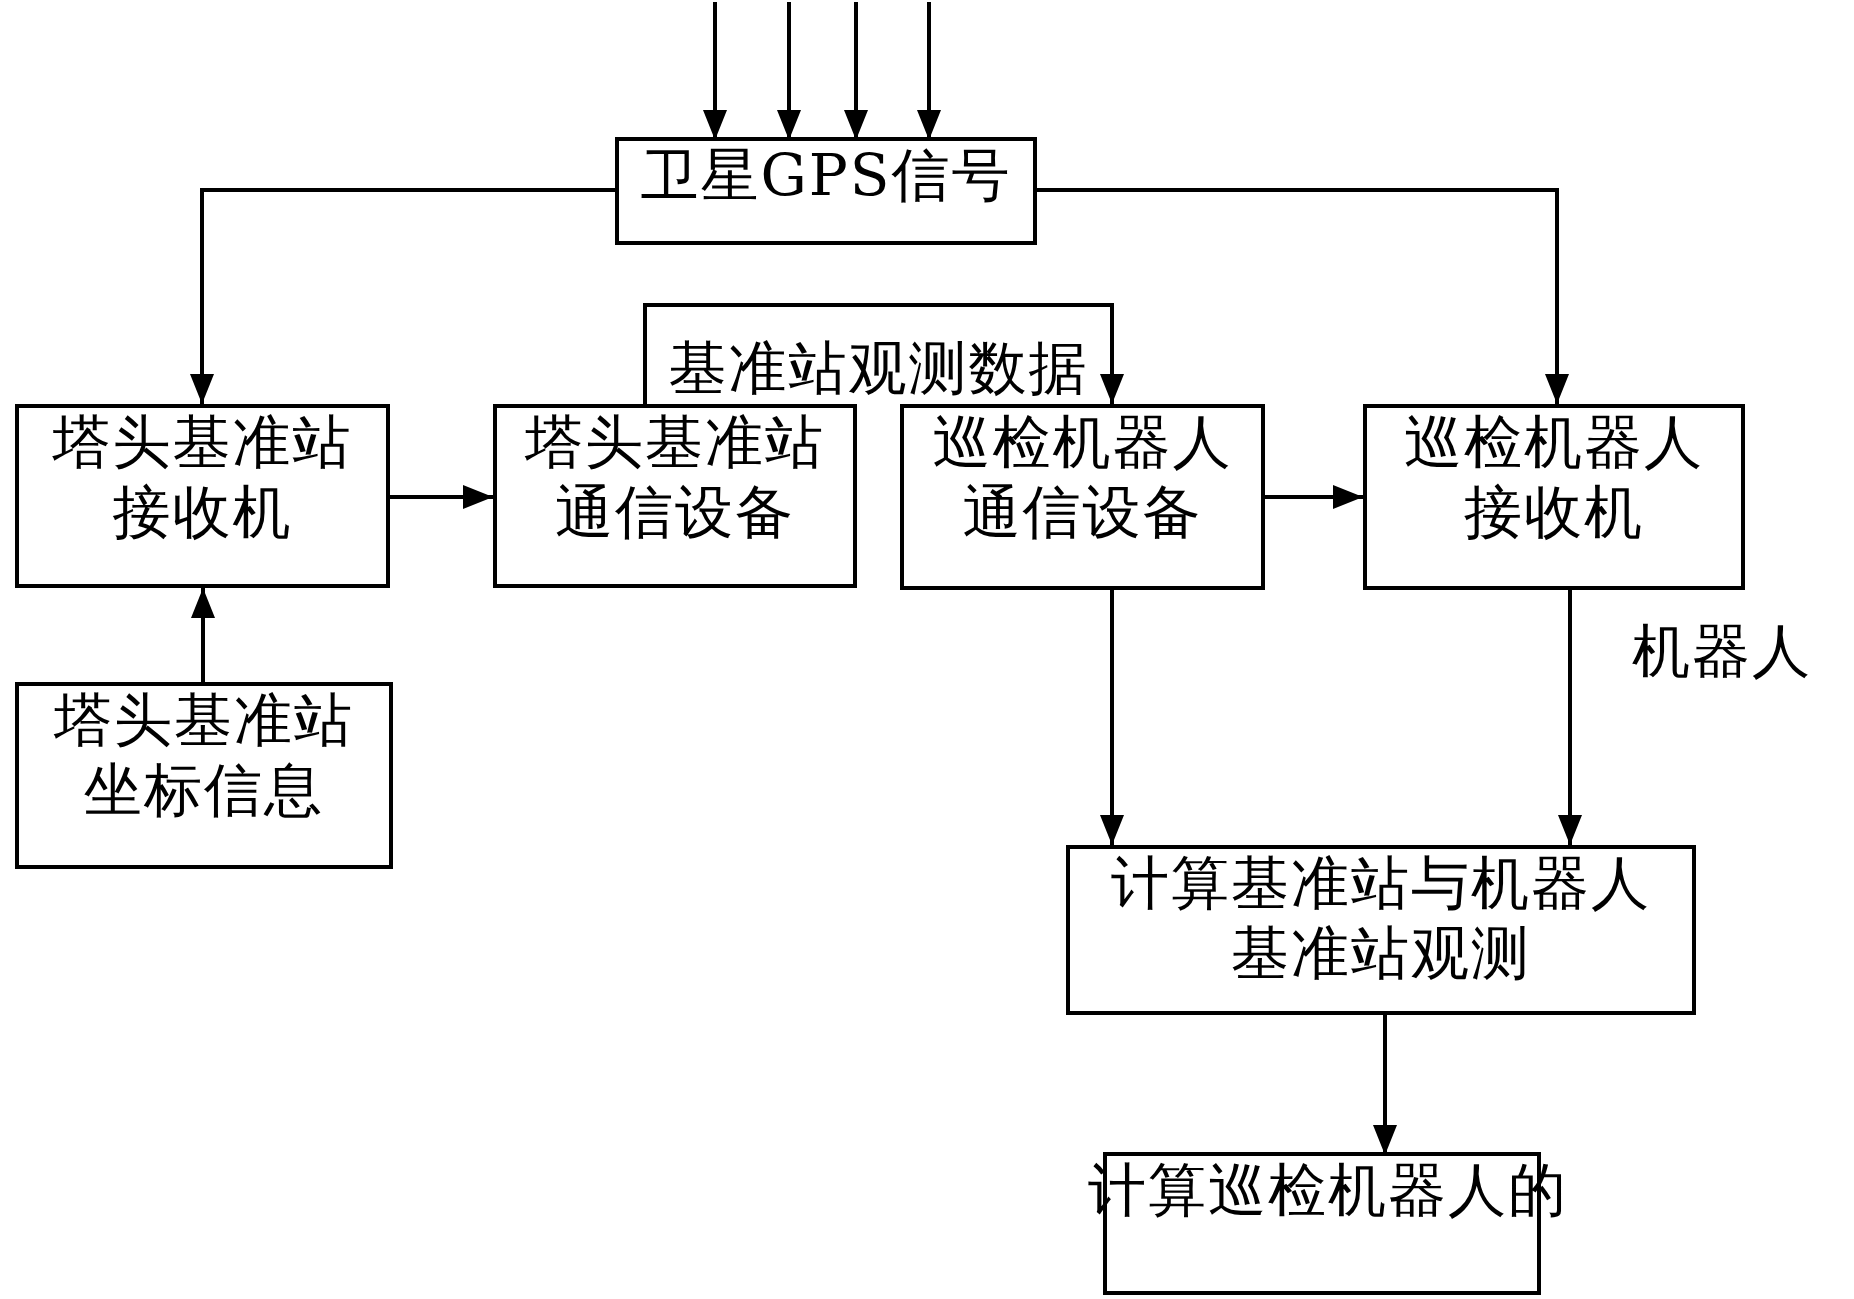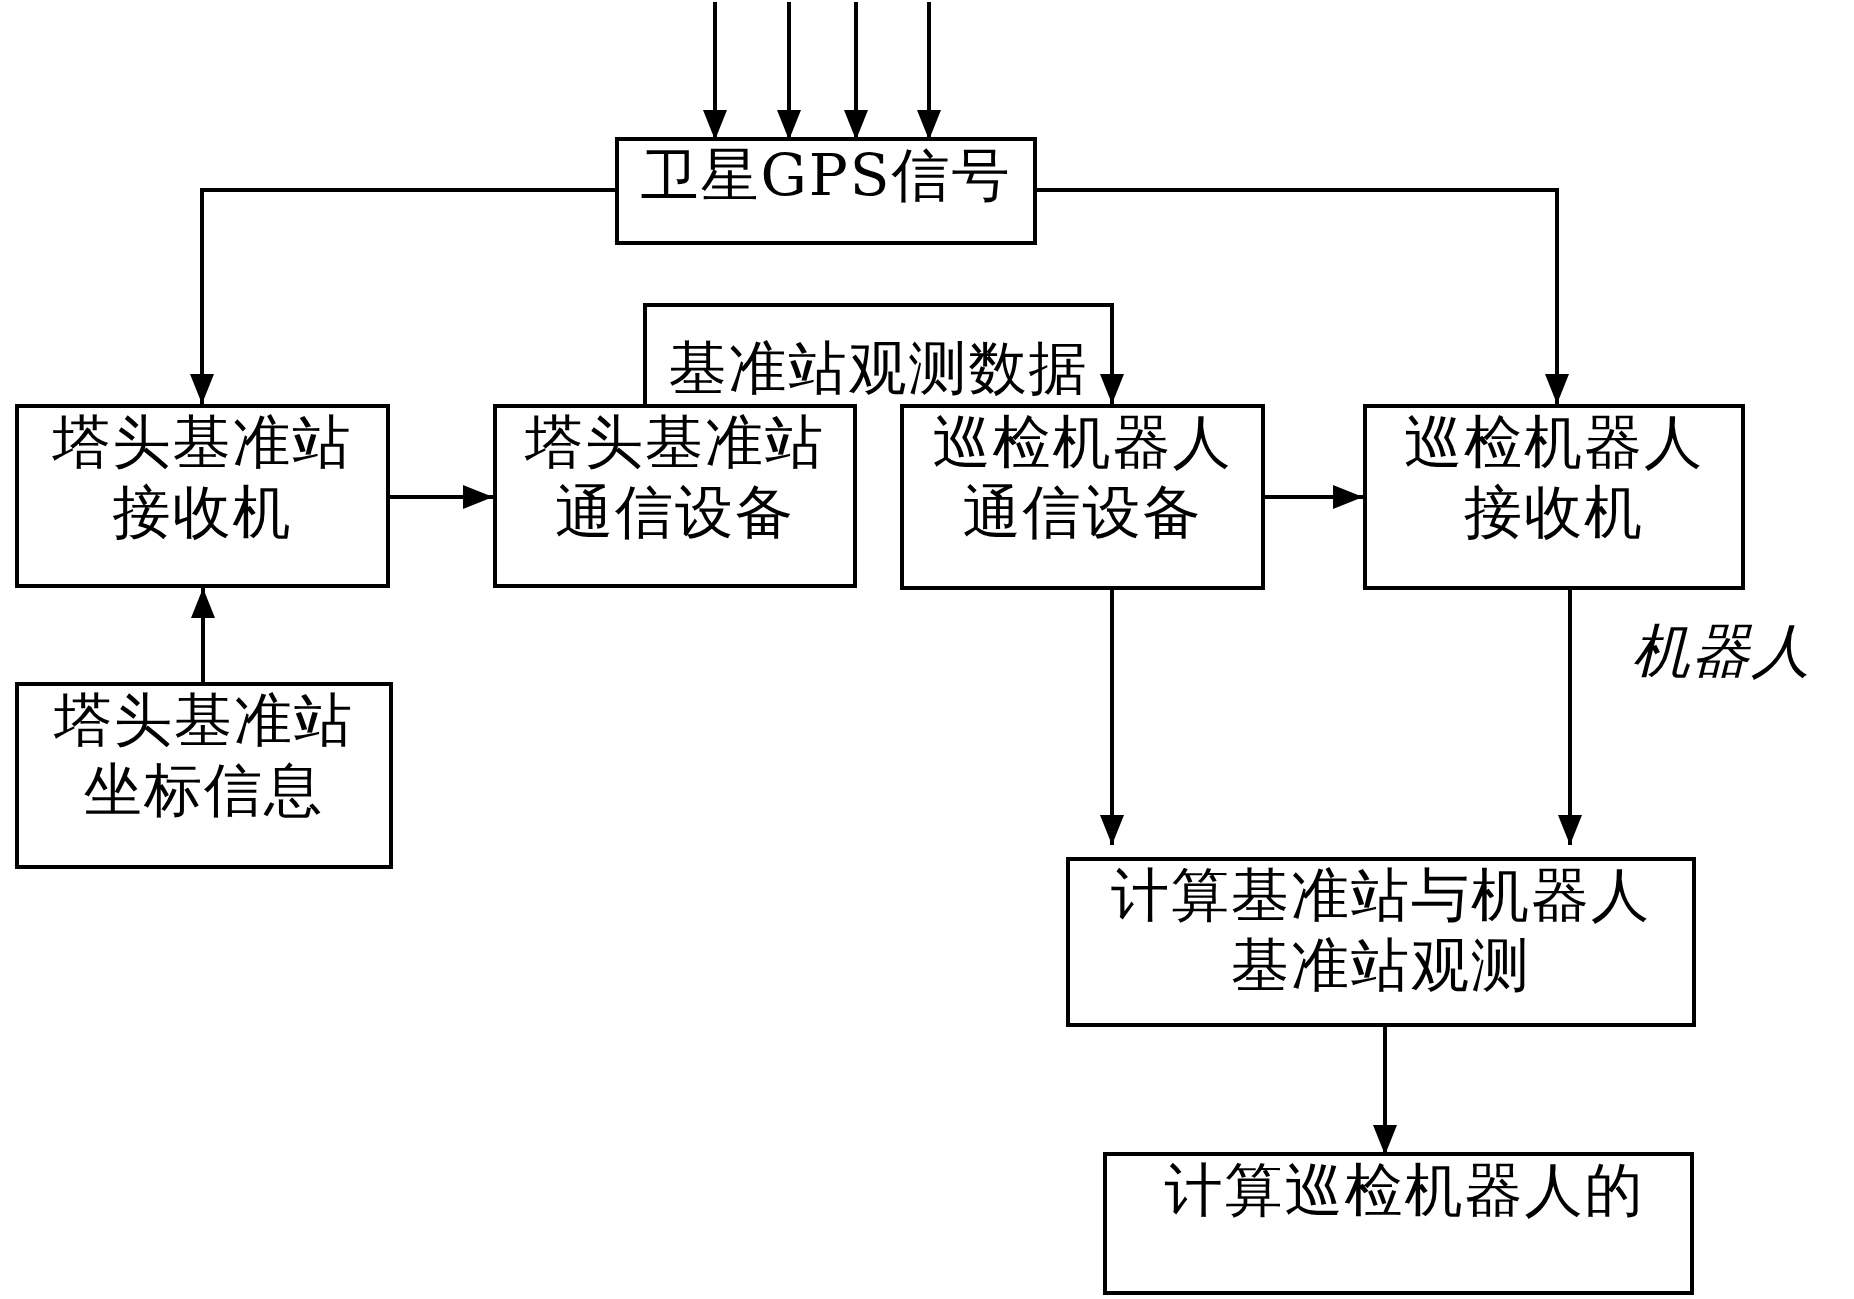--- a/index.html
+++ b/index.html
@@ -104,31 +104,31 @@
   <div class="node" style="left:1363px; top:404px; width:382px; height:186px;">
     <span>巡检机器人</span>
     <span>接收机</span>
   </div>
 
   <div class="node" style="left:15px; top:682px; width:378px; height:187px;">
     <span>塔头基准站</span>
     <span>坐标信息</span>
   </div>
 
-  <div class="node" style="left:1066px; top:845px; width:630px; height:170px;margin-top:12px;">
+  <div class="node" style="left:1066px; top:845px; width:630px; height:170px;">
     <span>计算基准站与机器人</span>
     <span>基准站观测</span>
   </div>
 
-  <div class="node" style="left:1103px; top:1152px; width:591px; height:143px;padding-left:12px;">
+  <div class="node" style="left:1103px; top:1152px; width:438px; height:143px;padding-left:12px;">
     <span>计算巡检机器人的</span>
   </div>
 
   <div class="edge-label" style="left:645px; top:315px; width:467px; height:90px;justify-content:flex-end;">
     <span>基准站观测数据</span>
   </div>
 
 
-  <div class="edge-label" style="left:1593px; top:616px; width:258px; height:150px;font-style:italic;">
+  <div class="edge-label" style="left:1593px; top:616px; width:258px; height:150px;">
     <span>机器人</span>
   </div>
 
 </div>
 
 </body></html>

